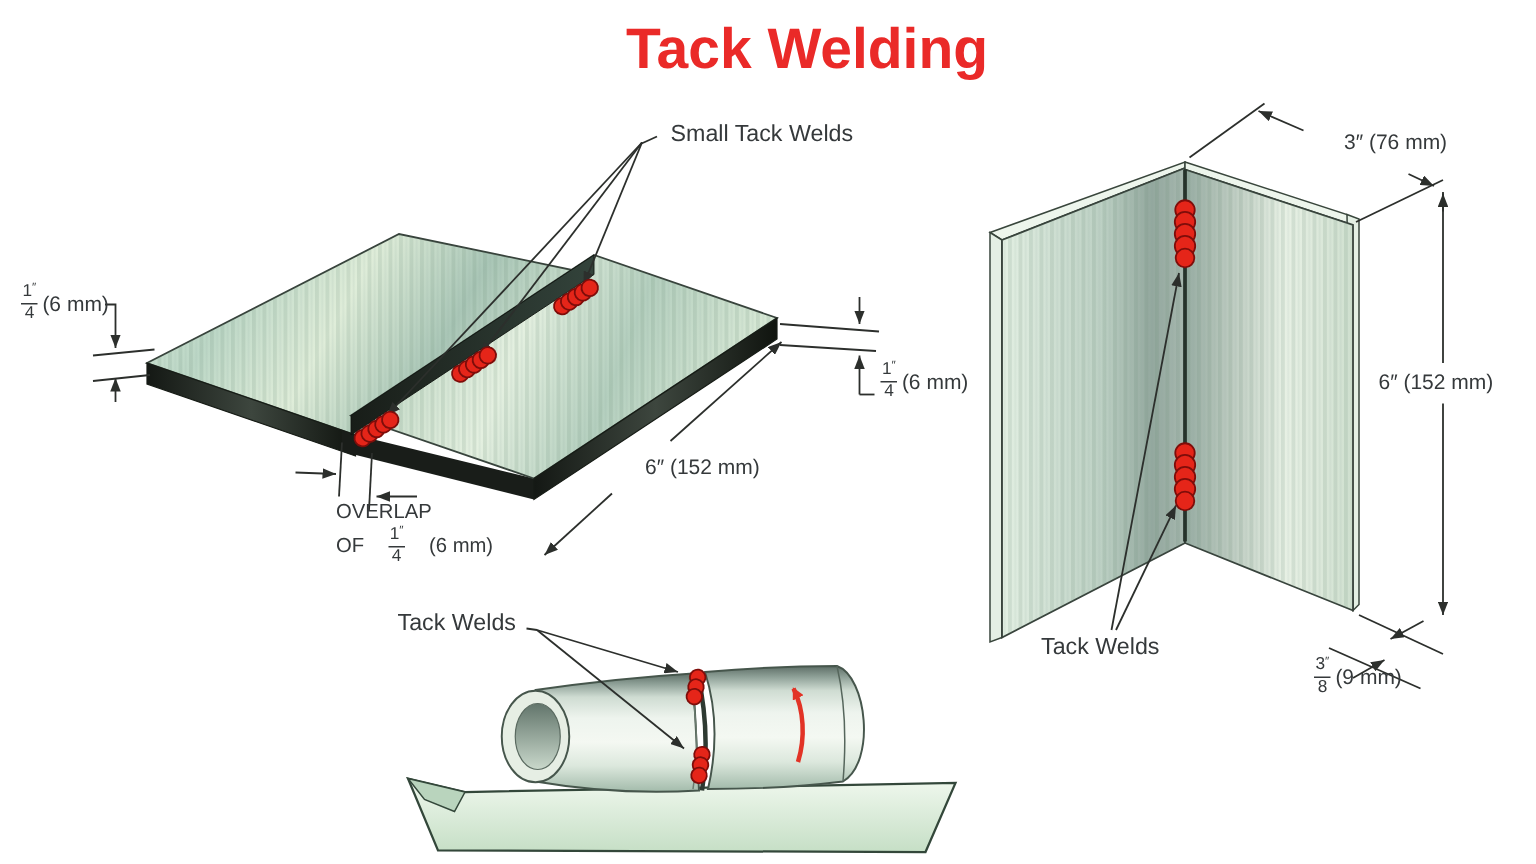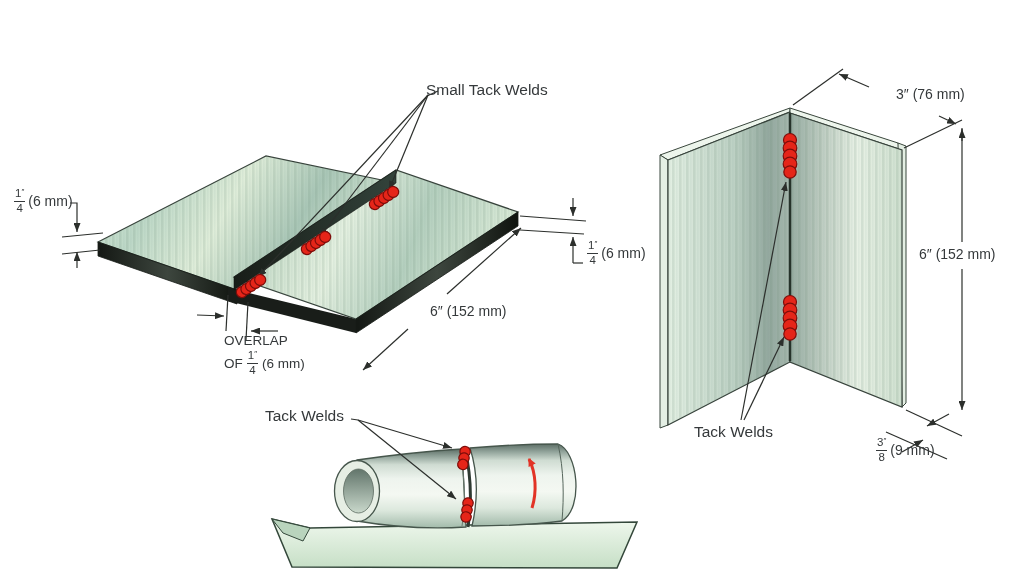--- a/index.html
+++ b/index.html
@@ -8,21 +8,21 @@
   #drawing{position:absolute;left:0;top:0;}
   .title{position:absolute;left:398px;top:12px;width:280px;text-align:center;
          font-size:38px;font-weight:700;color:#ea2a28;letter-spacing:0px;}
   .lbl{position:absolute;color:#35393b;font-size:14px;white-space:nowrap;z-index:5;}
   .lbl.big{font-size:15.5px;}
   .dim{display:flex;align-items:center;gap:3px;}
   .frac{display:inline-block;text-align:center;line-height:1;font-size:11.5px;color:#35393b;}
   .frac .num{display:block;border-bottom:1.2px solid #35393b;padding:0 1px 1px 1px;}
   .frac .den{display:block;padding-top:1px;}
   .mark{font-size:8px;vertical-align:3px;}
-  .ovl2{display:flex;align-items:center;gap:4px;margin-top:2px;}
+  .ovl2{display:flex;align-items:center;gap:16px;margin-top:2px;}
 </style>
 </head>
 <body>
 
 <div id="canvas">
 
 <svg id="drawing" width="1024" height="576" viewBox="0 0 1024 576">
   <defs>
     <marker id="ah" markerUnits="userSpaceOnUse" markerWidth="9" markerHeight="7" refX="9" refY="3.5" orient="auto">
       <path d="M0,0 L9,3.5 L0,7 Z" fill="#2c2f2c"></path>
@@ -224,22 +224,23 @@
       </g>
       <g transform="translate(467,510) rotate(8)">
         <circle cy="-7" r="5.2"></circle>
             <circle cy="0" r="5.2"></circle>
             <circle cy="7" r="5.2"></circle>
       </g>
     </g>
   </g>
 </svg>
 
-
-  <div class="lbl big" style="left:426px;top:81px;">Small Tack Welds</div>
+  <div class="title">Tack Welding</div>
+
+  <div class="lbl big" style="left:447px;top:81px;">Small Tack Welds</div>
 
   <div class="lbl dim" style="left:14px;top:188px;">
     <span class="frac">
         <span class="num"><span>1</span><span class="mark">″</span></span>
         <span class="den">4</span>
       </span>
     <span>(6 mm)</span>
   </div>
 
   <div class="lbl dim" style="left:587px;top:240px;">

